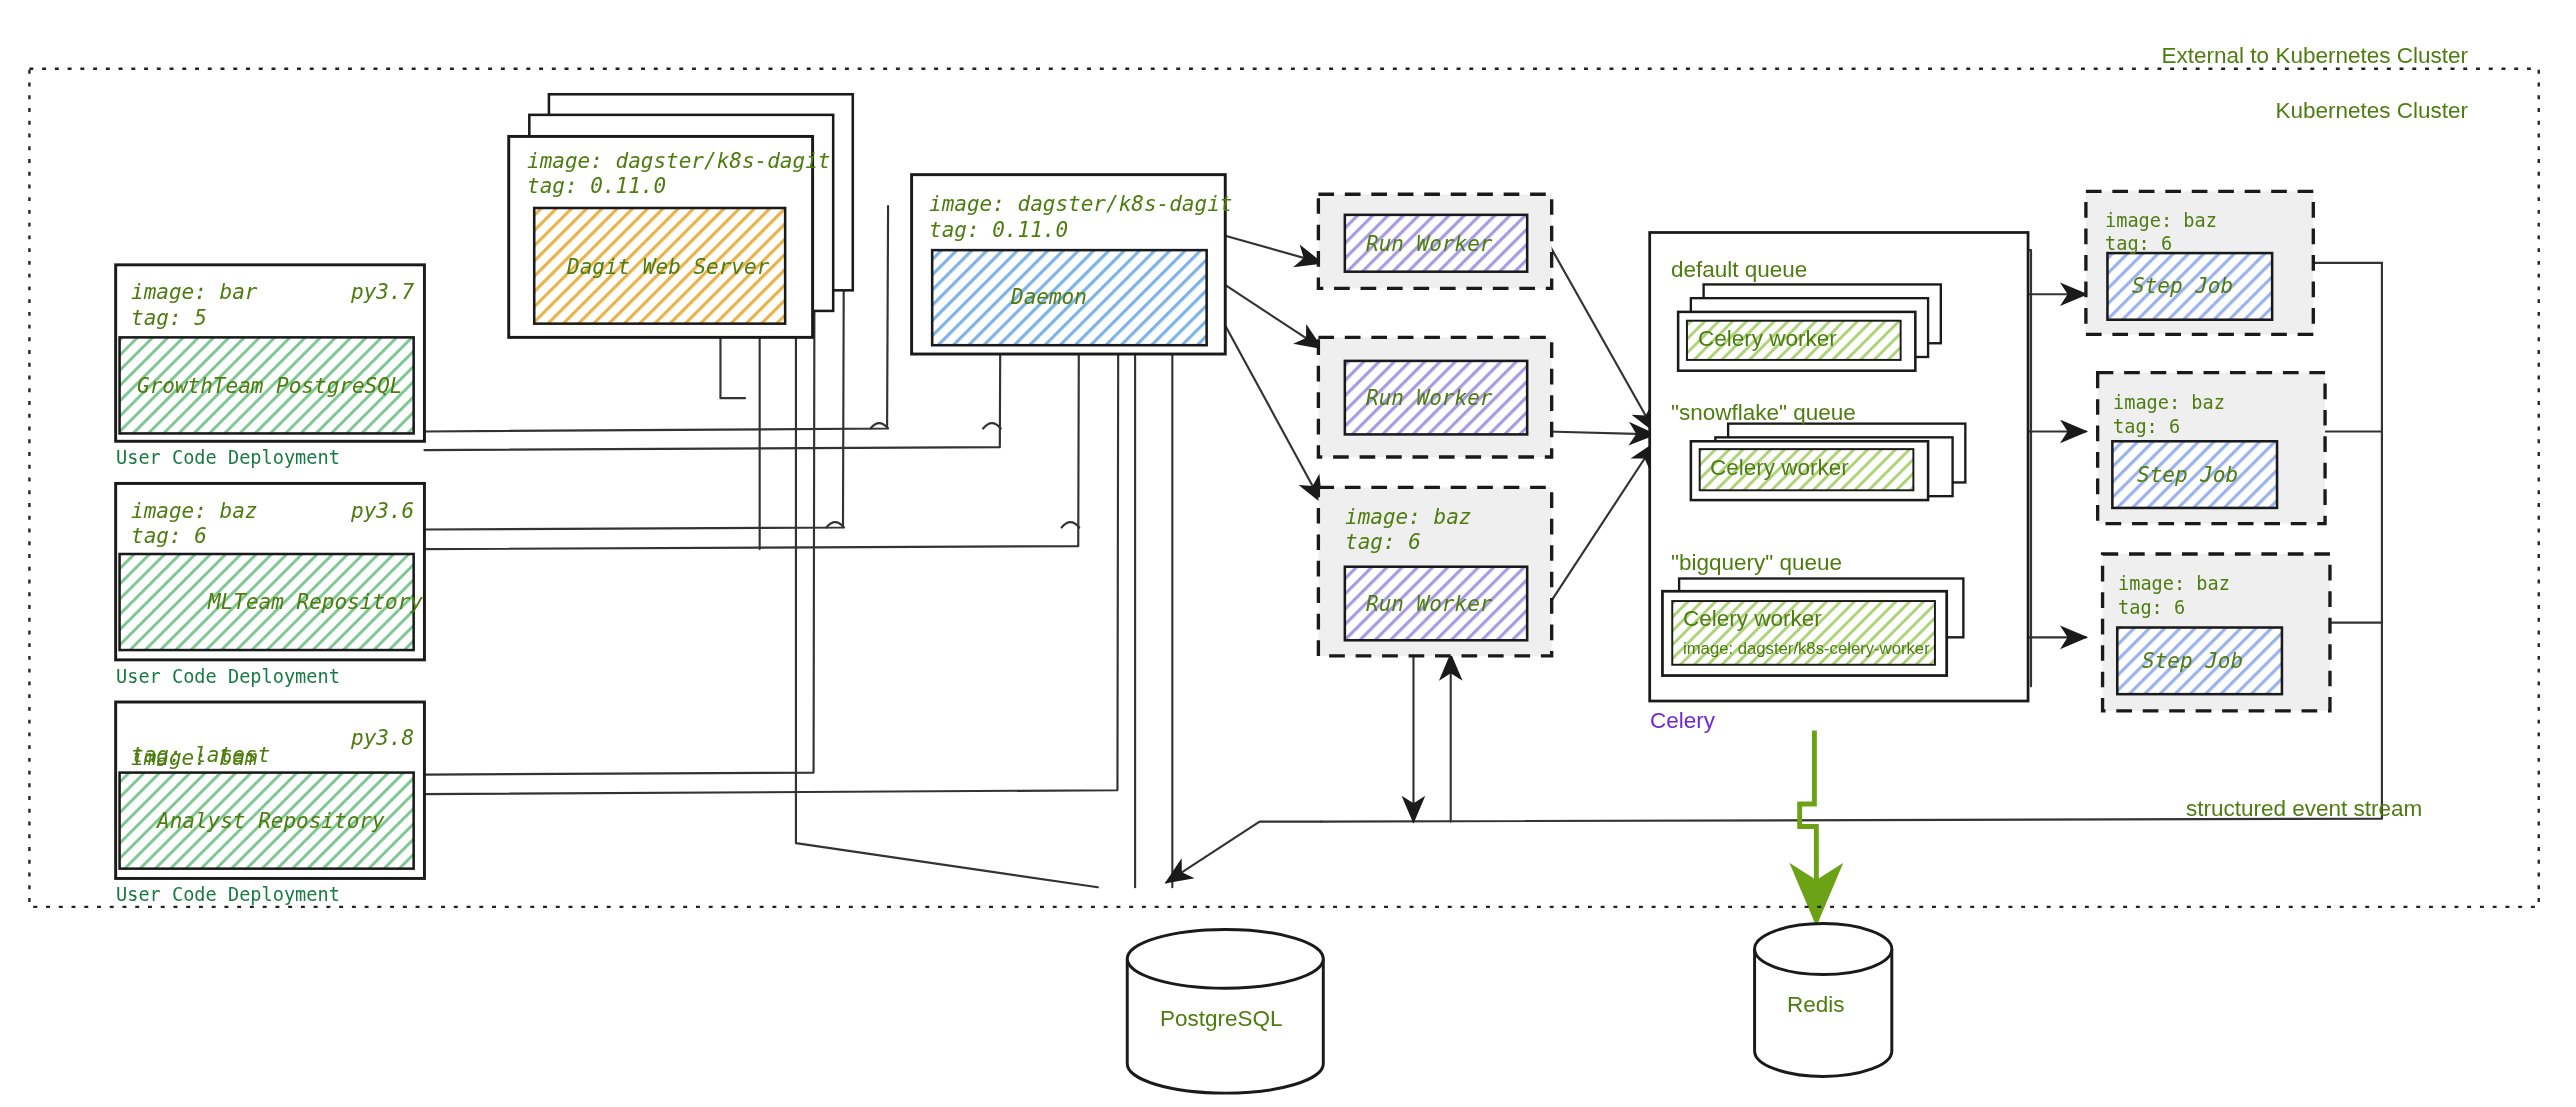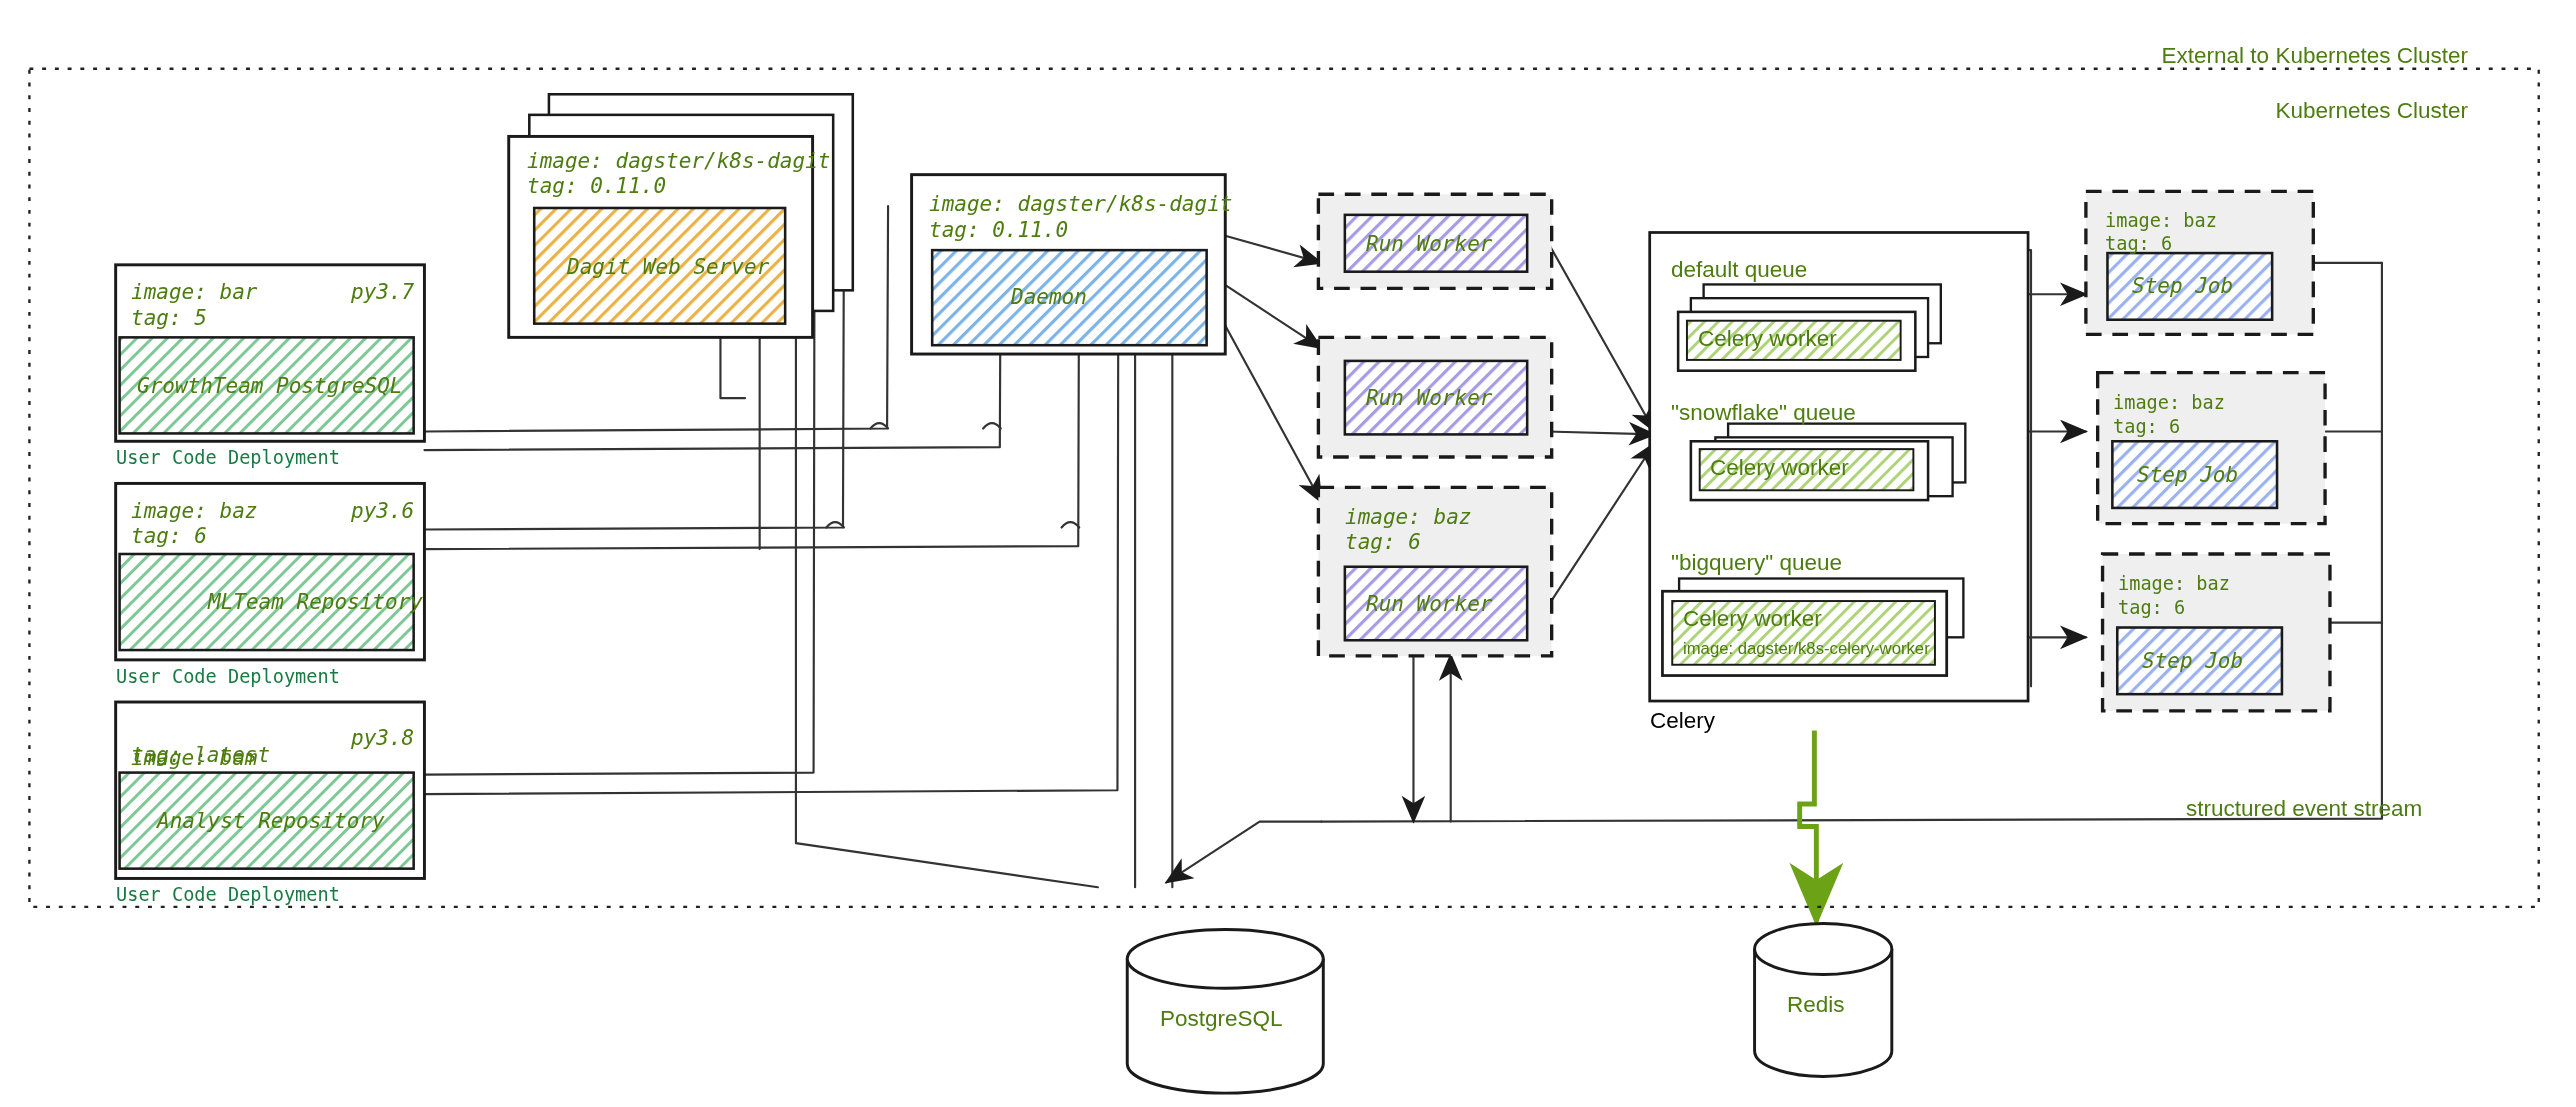--- a/index.html
+++ b/index.html
@@ -8,21 +8,21 @@
   #stage{position:absolute;left:0;top:0;width:2576px;height:1108px;}
   svg.layer{position:absolute;left:0;top:0;width:2576px;height:1108px;overflow:visible;}
   #wires{z-index:1;}
   #boxes{z-index:2;}
   .nodelbl{position:absolute;z-index:3;pointer-events:none;white-space:pre;color:#4d7c0f;}
   .t-mono{font-family:"DejaVu Sans Mono","Liberation Mono",monospace;font-size:21px;font-style:italic;}
   .t-mono-s{font-family:"DejaVu Sans Mono","Liberation Mono",monospace;font-size:18.6px;}
   .t-sans{font-family:"Liberation Sans",sans-serif;font-size:22.5px;}
   .t-sans-s{font-family:"Liberation Sans",sans-serif;font-size:16.7px;}
   .t-green{color:#1a7a44;}
-  .t-olive{color:#000000;}
+  .t-olive{color:#6d28d9;}
 </style>
 </head>
 <body>
 
 <div id="stage">
 
   <svg class="layer" id="wires" viewBox="0 0 2628 1130">
     <defs>
       <marker id="ah" markerWidth="16" markerHeight="16" refX="13" refY="5.5" orient="auto">
         <path d="M1,0 L14,5.5 L1,11 L4.5,5.5 Z" fill="#1a1a1a"></path>

